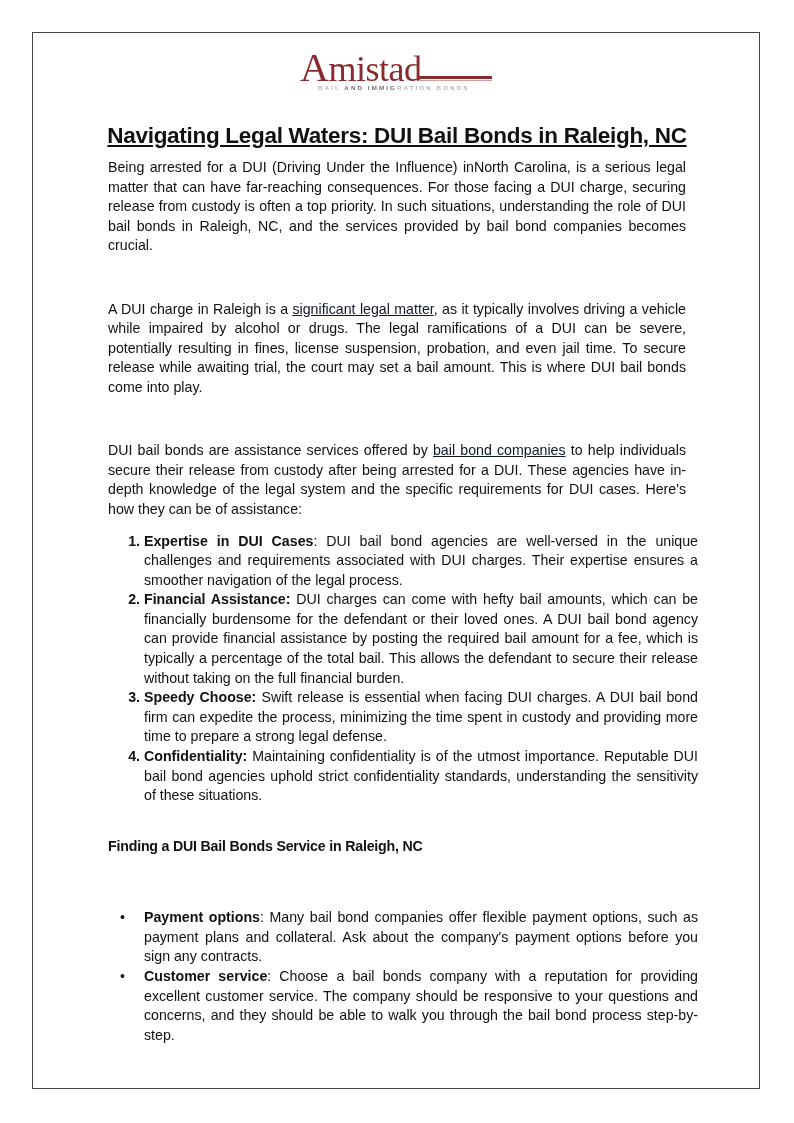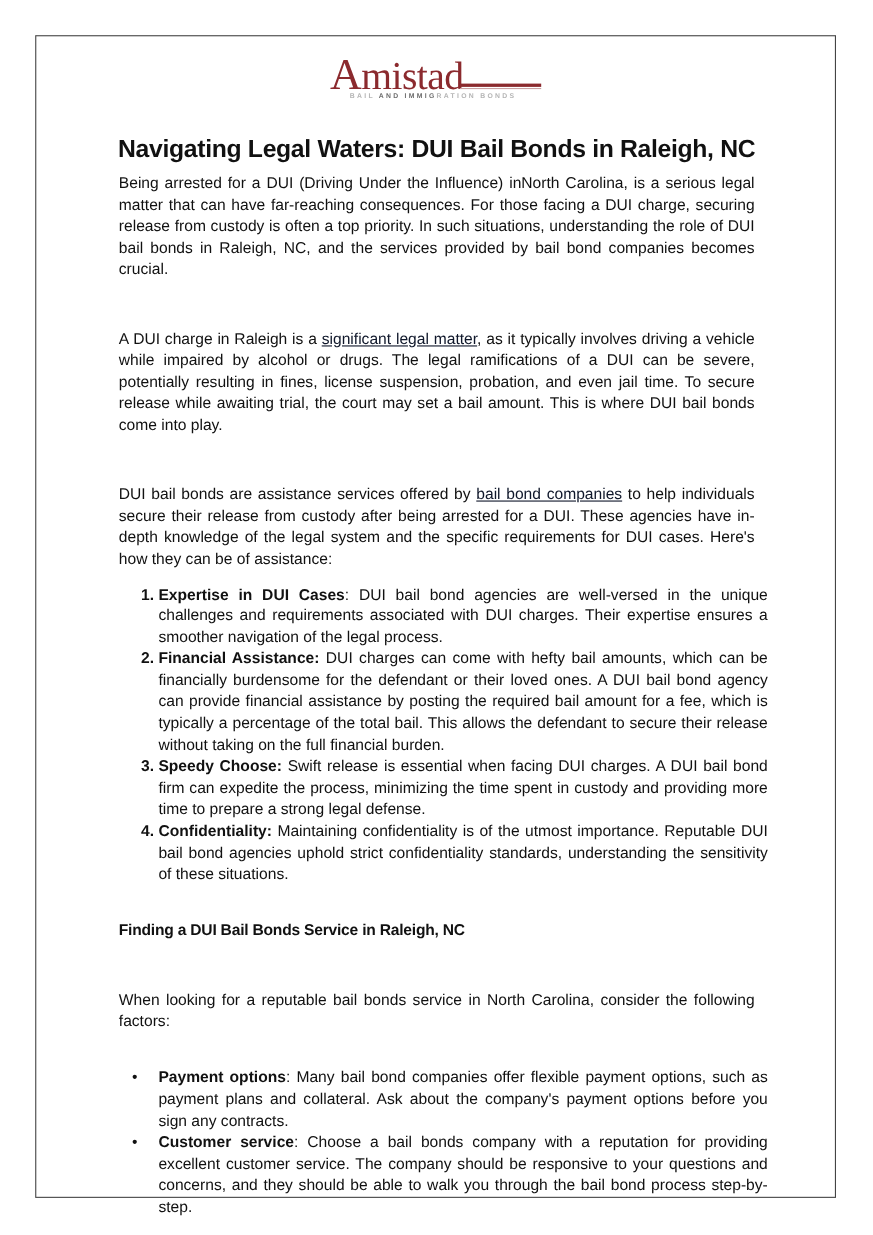--- a/index.html
+++ b/index.html
@@ -11,21 +11,21 @@
     .logo-word { position: absolute; left: 2px; top: -4px; font-family: "Liberation Serif", "DejaVu Serif", serif;
                  font-size: 36px; color: #8b2a2e; letter-spacing: -0.5px; line-height: 40px; }
     .logo-word .cap { font-size: 40px; }
     .logo-rule { position: absolute; left: 120px; top: 24px; width: 74px; height: 3px; background: #8b2a2e; }
     .logo-rule2 { position: absolute; left: 120px; top: 28px; width: 74px; height: 1px; background: #c9a0a2; }
     .logo-tag { position: absolute; left: 20px; top: 32px; font-size: 6.2px; letter-spacing: 2.1px;
                 color: #b5b5b5; white-space: nowrap; font-weight: bold; }
     .logo-tag .dark { color: #6d6d6d; }
 
     .title { position: absolute; left: 96px; width: 602px; top: 106px; text-align: center;
-             font-size: 22.5px; font-weight: bold; line-height: 30px;
+             font-size: 22.5px; font-weight: bold; text-decoration: underline; line-height: 30px;
              color: #111; letter-spacing: -0.3px; }
     .content { position: absolute; left: 96px; top: 146px; width: 602px; font-size: 14.2px;
                line-height: 19.6px; text-align: justify; }
     p { margin: 12px; }
     .gap { height: 19.6px; }
     .heading { font-weight: bold; letter-spacing: -0.2px; }
     a.link { color: #0f172a; text-decoration: underline; }
     ol { margin: 0; padding: 0 0 0 48px; }
     ol li { padding-left: 0; }
     ol li::marker { font-weight: bold; }
@@ -59,19 +59,18 @@
   <ol>
     <li><span class="lbl">Expertise in DUI Cases</span><span>: </span><span>DUI bail bond agencies are well-versed in the unique challenges and requirements associated with DUI charges. Their expertise ensures a smoother navigation of the legal process.</span></li>
     <li><span class="lbl">Financial Assistance:</span><span> </span><span>DUI charges can come with hefty bail amounts, which can be financially burdensome for the defendant or their loved ones. A DUI bail bond agency can provide financial assistance by posting the required bail amount for a fee, which is typically a percentage of the total bail. This allows the defendant to secure their release without taking on the full financial burden.</span></li>
     <li><span class="lbl">Speedy Choose:</span><span> </span><span>Swift release is essential when facing DUI charges. A DUI bail bond firm can expedite the process, minimizing the time spent in custody and providing more time to prepare a strong legal defense.</span></li>
     <li><span class="lbl">Confidentiality:</span><span> </span><span>Maintaining confidentiality is of the utmost importance. Reputable DUI bail bond agencies uphold strict confidentiality standards, understanding the sensitivity of these situations.</span></li>
   </ol>
   <div class="gap"></div>
 
   <p class="heading">Finding a DUI Bail Bonds Service in Raleigh, NC</p>
   <div class="gap"></div>
-  <p>When looking for a reputable bail bonds service in North Carolina, consider the following factors:</p>
   <div class="gap"></div>
   <ul>
     <li><span class="bullet">•</span><span class="lbl">Payment options</span><span>: </span><span>Many bail bond companies offer flexible payment options, such as payment plans and collateral. Ask about the company's payment options before you sign any contracts.</span></li>
     <li><span class="bullet">•</span><span class="lbl">Customer service</span><span>: </span><span>Choose a bail bonds company with a reputation for providing excellent customer service. The company should be responsive to your questions and concerns, and they should be able to walk you through the bail bond process step-by-step.</span></li>
   </ul>
 </div>
 
 </body></html>

